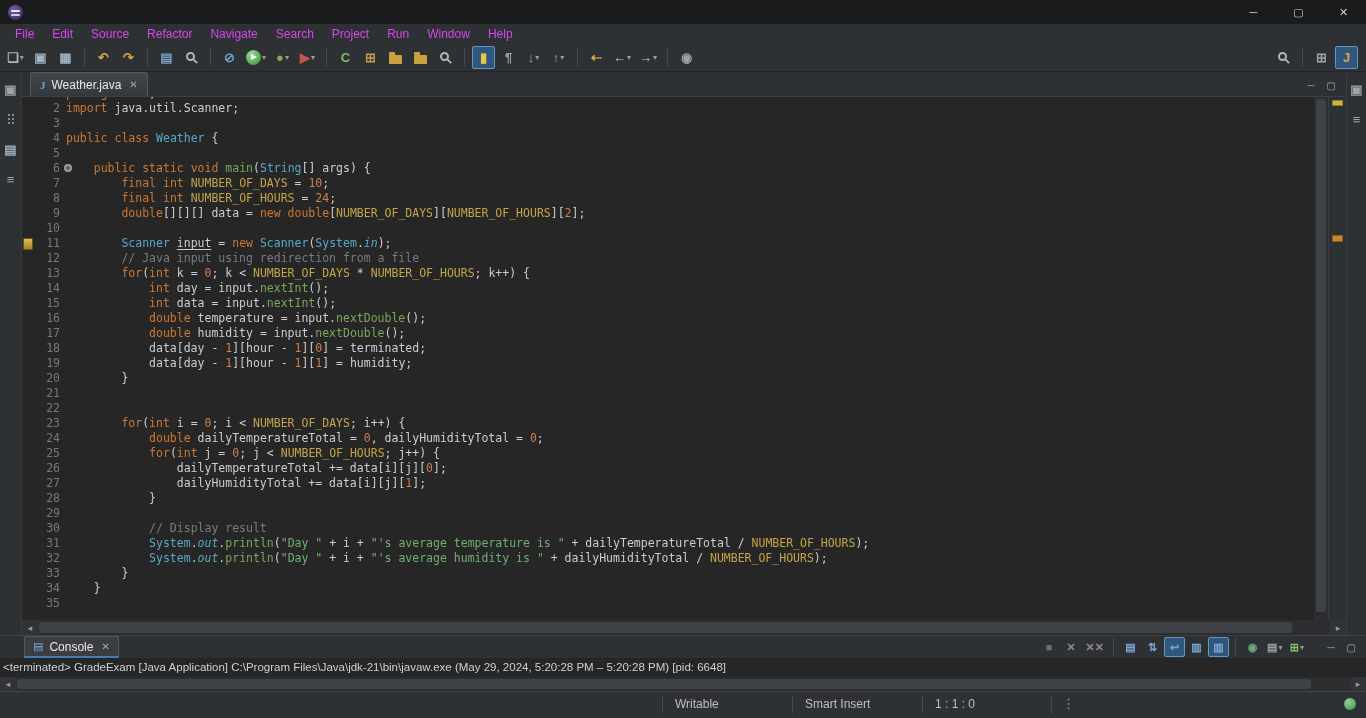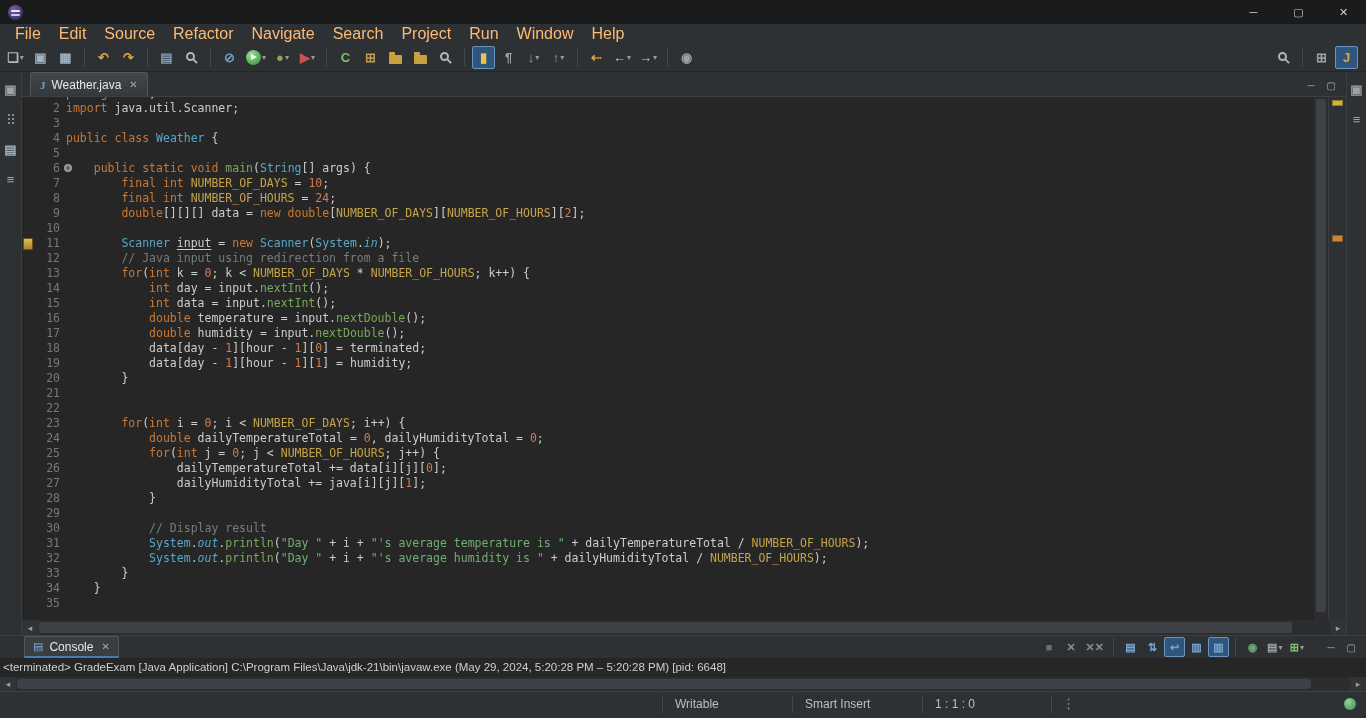--- a/index.html
+++ b/index.html
@@ -10,21 +10,21 @@
   
   .titlebar{height:24px;background:#1A1B1C;display:flex;align-items:center;flex:none;}
   .app-icon{width:15px;height:15px;border-radius:50%;background:radial-gradient(circle at 35% 30%,#7B5EA7,#2C2255);margin:0 7px 0 8px;position:relative;flex:none;}
   .app-icon::after{content:"";position:absolute;left:3px;top:5px;width:9px;height:2px;background:#E8E4F5;border-radius:1px;box-shadow:0 4px 0 #cfc8e8;}
   .title-text{font-size:11px;color:#84cc16;margin-top:36px;}
   .win-controls{margin-left:auto;display:flex;height:100%;}
   .win-btn{width:45px;height:100%;display:flex;align-items:center;justify-content:center;font-size:11px;color:#CFCFCF;}
 
   
   .menubar{height:19px;background:#2E3133;display:flex;align-items:center;padding-left:6px;flex:none;}
-  .menu-item{padding:1px 9px;font-size:16px;color:#fdba74;}
+  .menu-item{padding:1px 9px;font-size:12px;color:#d946ef;}
 
   
   .toolbar{height:29px;background:#2E3133;border-bottom:1px solid #232526;display:flex;align-items:center;padding:0 4px;flex:none;}
   .tb-group{display:flex;align-items:center;gap:2px;}
   .tb-right{margin-left:auto;display:flex;align-items:center;gap:2px;padding-right:4px;}
   .tb-btn{min-width:23px;height:23px;display:inline-flex;align-items:center;justify-content:center;border-radius:2px;border:1px solid transparent;padding:0 2px;cursor:default;}
   .tb-btn.active{background:#2F567C;border-color:#6C93BB;}
   .tb-glyph{font-size:13px;line-height:1;font-weight:bold;color:#AEB8BF;}
   .tb-dd{font-size:8px;color:#9A9A9A;margin-left:1px;}
   .tb-sep{width:1px;height:18px;background:#44484B;margin:0 5px;display:inline-block;}
@@ -284,21 +284,21 @@
               <div class="code-line"><span class="ann-col"></span><span class="line-num">17</span><span class="code-text"><span class="tk-pl">            </span><span class="tk-kw">double</span><span class="tk-pl"> humidity = input.</span><span class="tk-me">nextDouble</span><span class="tk-pl">();</span></span></div>
               <div class="code-line"><span class="ann-col"></span><span class="line-num">18</span><span class="code-text"><span class="tk-pl">            data[day - </span><span class="tk-nu">1</span><span class="tk-pl">][hour - </span><span class="tk-nu">1</span><span class="tk-pl">][</span><span class="tk-nu">0</span><span class="tk-pl">] = terminated;</span></span></div>
               <div class="code-line"><span class="ann-col"></span><span class="line-num">19</span><span class="code-text"><span class="tk-pl">            data[day - </span><span class="tk-nu">1</span><span class="tk-pl">][hour - </span><span class="tk-nu">1</span><span class="tk-pl">][</span><span class="tk-nu">1</span><span class="tk-pl">] = humidity;</span></span></div>
               <div class="code-line"><span class="ann-col"></span><span class="line-num">20</span><span class="code-text"><span class="tk-pl">        }</span></span></div>
               <div class="code-line"><span class="ann-col"></span><span class="line-num">21</span><span class="code-text"></span></div>
               <div class="code-line"><span class="ann-col"></span><span class="line-num">22</span></div>
               <div class="code-line"><span class="ann-col"></span><span class="line-num">23</span><span class="code-text"><span class="tk-pl">        </span><span class="tk-kw">for</span><span class="tk-pl">(</span><span class="tk-kw">int</span><span class="tk-pl"> i = </span><span class="tk-nu">0</span><span class="tk-pl">; i &lt; </span><span class="tk-co">NUMBER_OF_DAYS</span><span class="tk-pl">; i++) {</span></span></div>
               <div class="code-line"><span class="ann-col"></span><span class="line-num">24</span><span class="code-text"><span class="tk-pl">            </span><span class="tk-kw">double</span><span class="tk-pl"> dailyTemperatureTotal = </span><span class="tk-nu">0</span><span class="tk-pl">, dailyHumidityTotal = </span><span class="tk-nu">0</span><span class="tk-pl">;</span></span></div>
               <div class="code-line"><span class="ann-col"></span><span class="line-num">25</span><span class="code-text"><span class="tk-pl">            </span><span class="tk-kw">for</span><span class="tk-pl">(</span><span class="tk-kw">int</span><span class="tk-pl"> j = </span><span class="tk-nu">0</span><span class="tk-pl">; j &lt; </span><span class="tk-co">NUMBER_OF_HOURS</span><span class="tk-pl">; j++) {</span></span></div>
               <div class="code-line"><span class="ann-col"></span><span class="line-num">26</span><span class="code-text"><span class="tk-pl">                dailyTemperatureTotal += data[i][j][</span><span class="tk-nu">0</span><span class="tk-pl">];</span></span></div>
-              <div class="code-line"><span class="ann-col"></span><span class="line-num">27</span><span class="code-text"><span class="tk-pl">                dailyHumidityTotal += java[i][j][</span><span class="tk-nu">1</span><span class="tk-pl">];</span></span></div>
+              <div class="code-line"><span class="ann-col"></span><span class="line-num">27</span><span class="code-text"><span class="tk-pl">                dailyHumidityTotal += data[i][j][</span><span class="tk-nu">1</span><span class="tk-pl">];</span></span></div>
               <div class="code-line"><span class="ann-col"></span><span class="line-num">28</span><span class="code-text"><span class="tk-pl">            }</span></span></div>
               <div class="code-line"><span class="ann-col"></span><span class="line-num">29</span><span class="code-text"></span></div>
               <div class="code-line"><span class="ann-col"></span><span class="line-num">30</span><span class="code-text"><span class="tk-pl">            </span><span class="tk-cm">// Display result</span></span></div>
               <div class="code-line"><span class="ann-col"></span><span class="line-num">31</span><span class="code-text"><span class="tk-pl">            </span><span class="tk-ty">System</span><span class="tk-pl">.</span><span class="tk-fi">out</span><span class="tk-pl">.</span><span class="tk-me">println</span><span class="tk-pl">(</span><span class="tk-st">"Day "</span><span class="tk-pl"> + i + </span><span class="tk-st">"'s average temperature is "</span><span class="tk-pl"> + dailyTemperatureTotal / </span><span class="tk-co">NUMBER_OF_HOURS</span><span class="tk-pl">);</span></span></div>
               <div class="code-line"><span class="ann-col"></span><span class="line-num">32</span><span class="code-text"><span class="tk-pl">            </span><span class="tk-ty">System</span><span class="tk-pl">.</span><span class="tk-fi">out</span><span class="tk-pl">.</span><span class="tk-me">println</span><span class="tk-pl">(</span><span class="tk-st">"Day "</span><span class="tk-pl"> + i + </span><span class="tk-st">"'s average humidity is "</span><span class="tk-pl"> + dailyHumidityTotal / </span><span class="tk-co">NUMBER_OF_HOURS</span><span class="tk-pl">);</span></span></div>
               <div class="code-line"><span class="ann-col"></span><span class="line-num">33</span><span class="code-text"><span class="tk-pl">        }</span></span></div>
               <div class="code-line"><span class="ann-col"></span><span class="line-num">34</span><span class="code-text"><span class="tk-pl">    }</span></span></div>
               <div class="code-line"><span class="ann-col"></span><span class="line-num">35</span><span class="code-text"></span></div>
             </div>
         </div>

